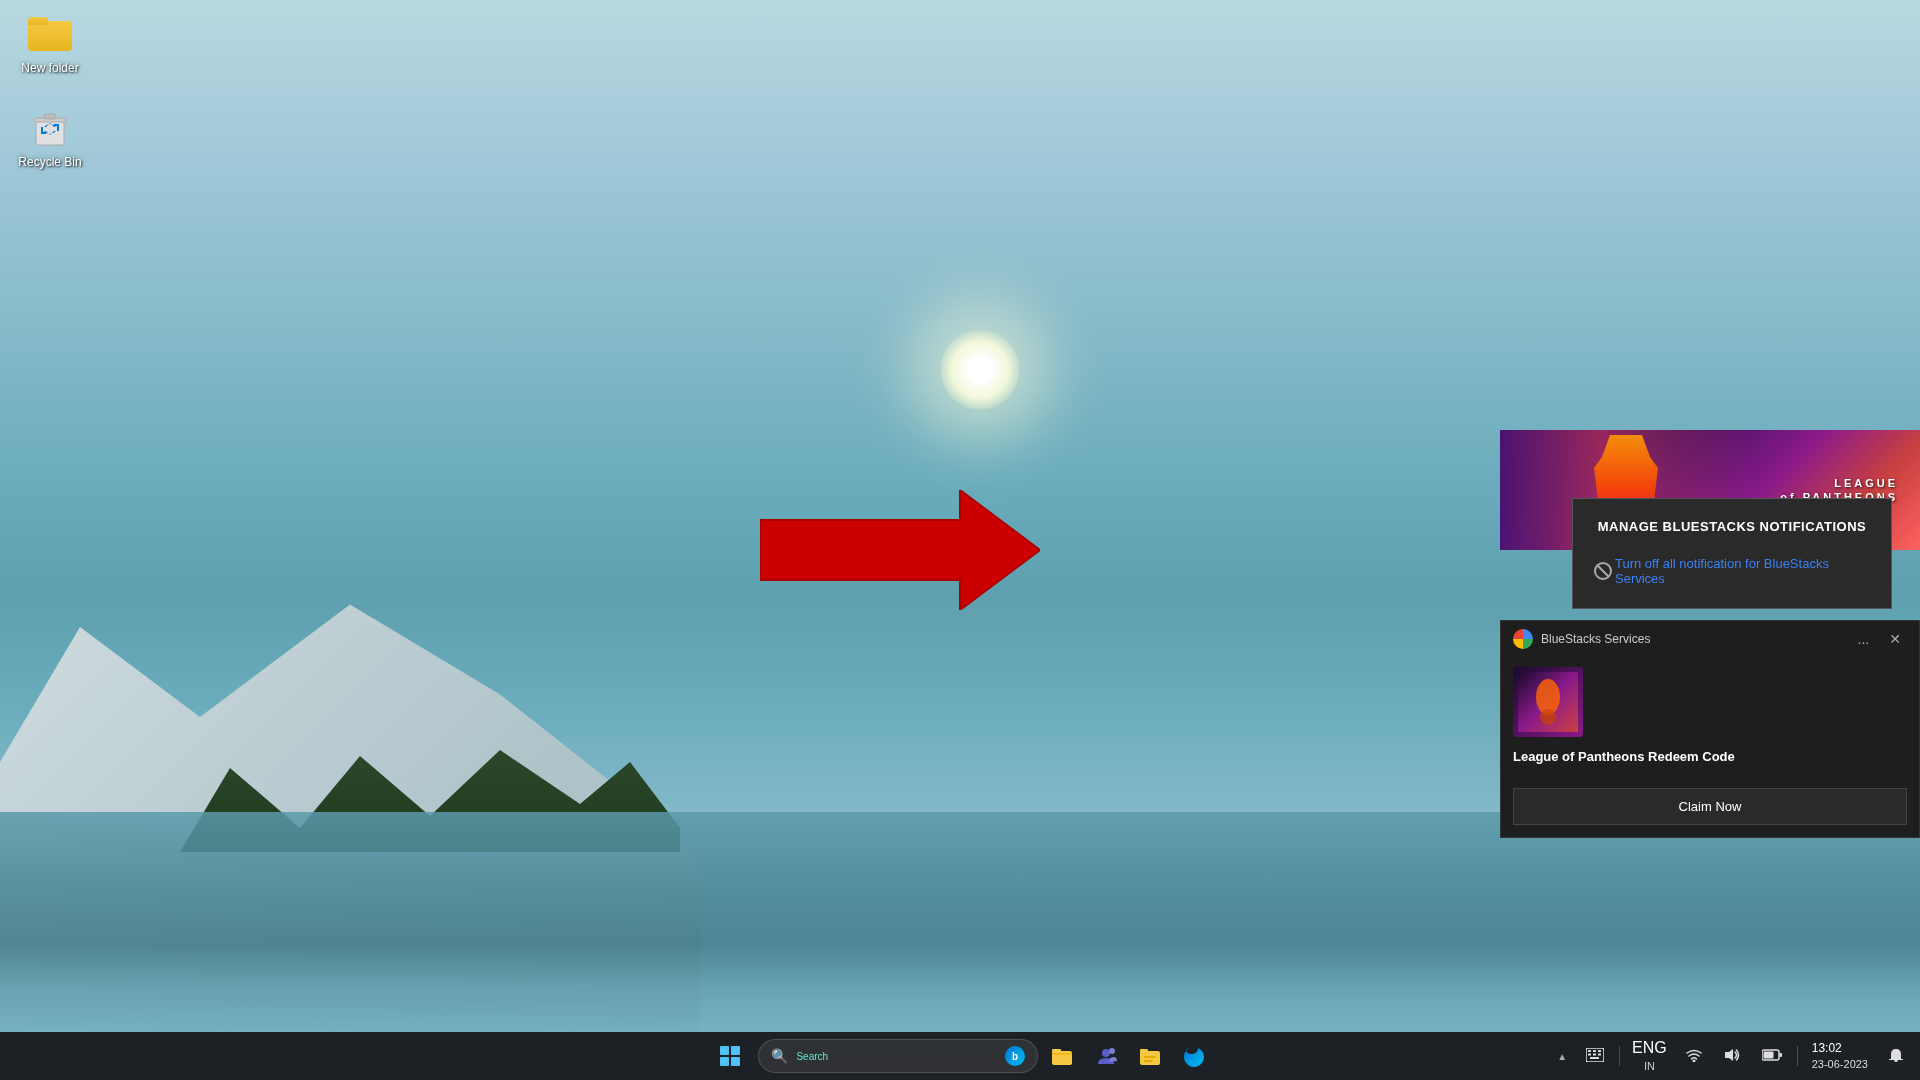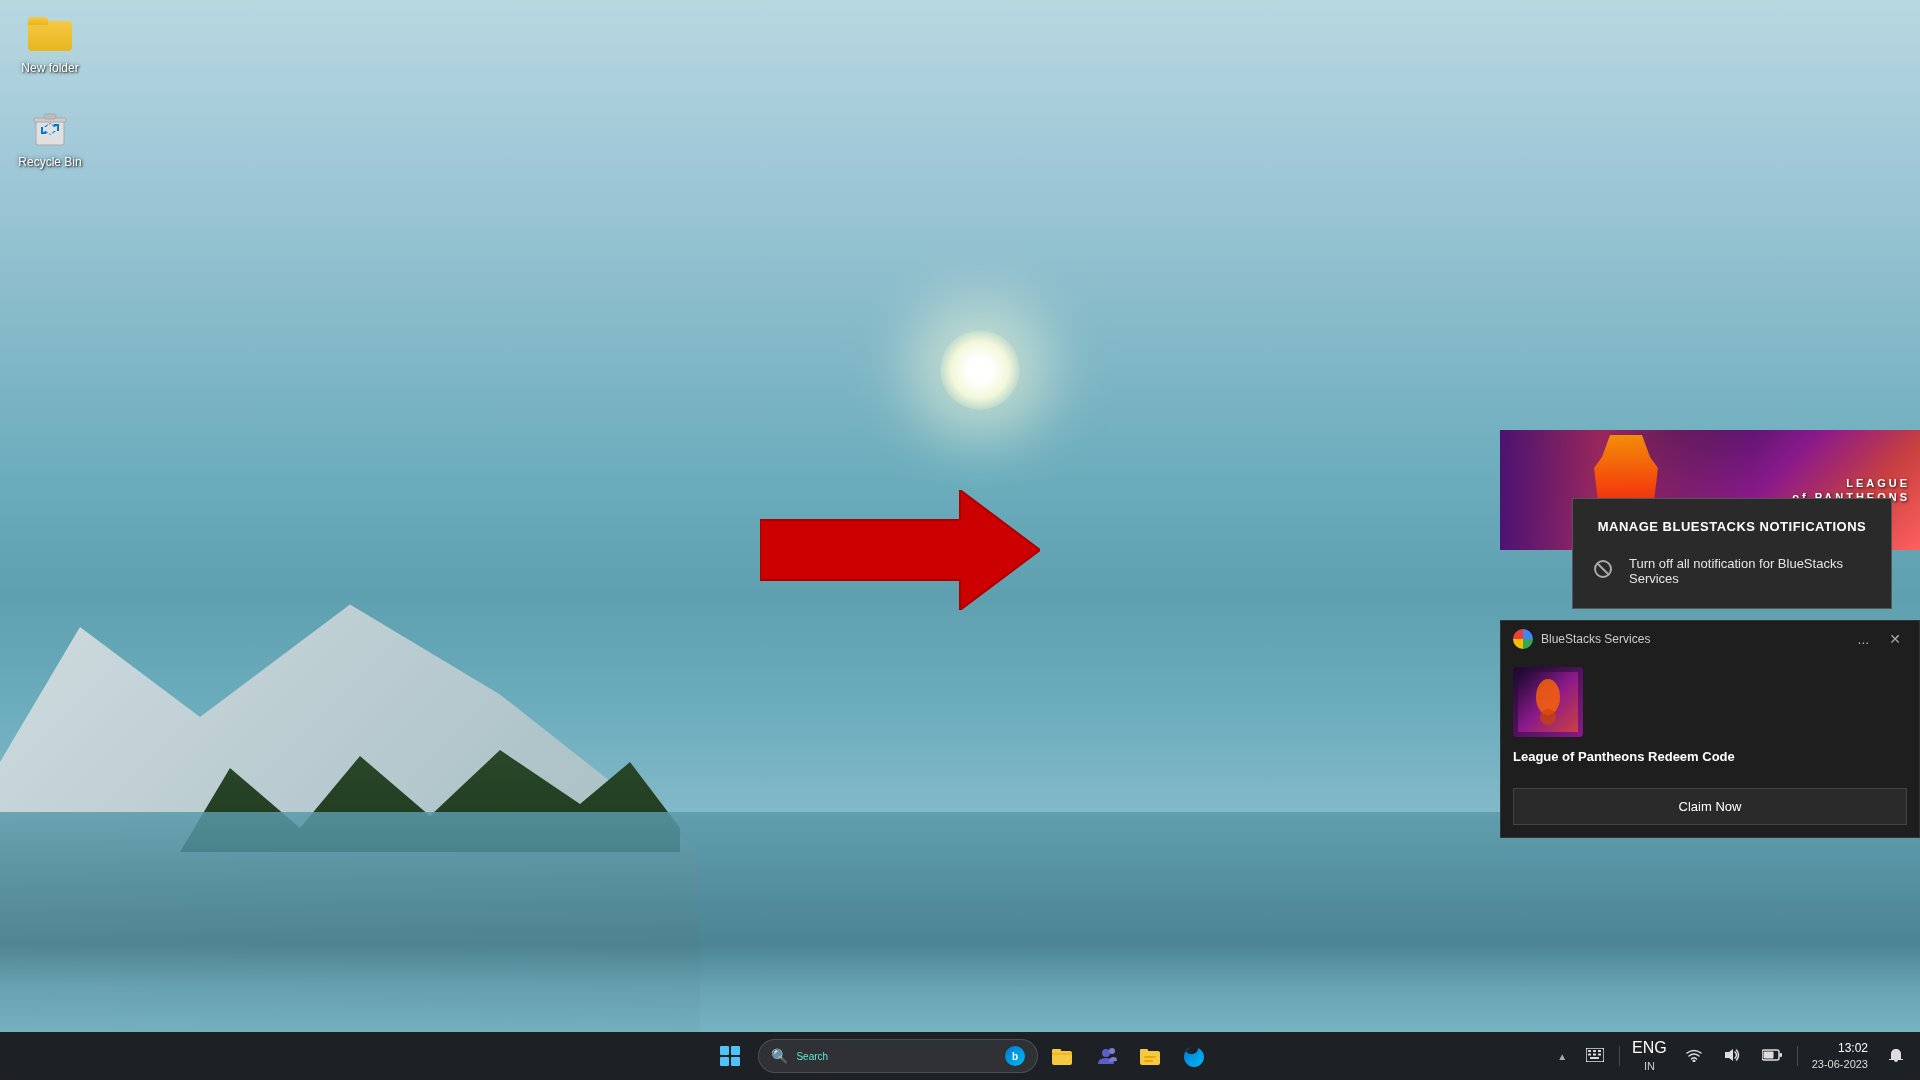--- a/index.html
+++ b/index.html
@@ -155,21 +155,21 @@
     
     .game-banner {
       width: 100%;
       height: 120px;
       background: linear-gradient(135deg, #1a0a2e 0%, #2d1055 30%, #8b1a8b 60%, #c84040 80%, #ff6060 100%);
       position: relative;
       overflow: hidden;
       display: flex;
       align-items: center;
       justify-content: flex-end;
-      padding-right: 10px;
+      padding-right: 22px;
     }
     .game-banner-title {
       color: #fff;
       font-size: 18px;
       font-weight: bold;
       text-align: right;
       text-shadow: 1px 1px 3px rgba(0,0,0,0.8);
       line-height: 1.3;
     }
     .game-banner-title span {
@@ -192,25 +192,25 @@
     .manage-popup-title {
       color: #fff;
       font-size: 13px;
       font-weight: 600;
       text-align: center;
       padding: 8px 16px 12px;
       letter-spacing: 0.5px;
     }
     .manage-popup-item {
       display: flex;
-      align-items: center;
-      gap: 16px;
+      align-items: flex-end;
+      gap: 2px;
       padding: 10px 20px;
       cursor: pointer;
-      color: #e5e5e5;
+      color: #3b82f6;
       font-size: 13px;
     }
     .manage-popup-item .item-icon {
       font-size: 18px;
       color: #aaa;
       flex-shrink: 0;
     }
 
     
     .notification-card {
@@ -412,21 +412,21 @@
       padding: 2px 3px;
     }
     .tray-chevron {
       color: #aaa;
       font-size: 10px;
     }
 
     .tray-clock {
       display: flex;
       flex-direction: column;
-      align-items: flex-end;
+      align-items: flex-start;
       padding: 4px 8px;
       cursor: pointer;
       height: 100%;
       justify-content: center;
       line-height: 1.3;
     }
     .tray-time {
       color: #fff;
       font-size: 12px;
     }

